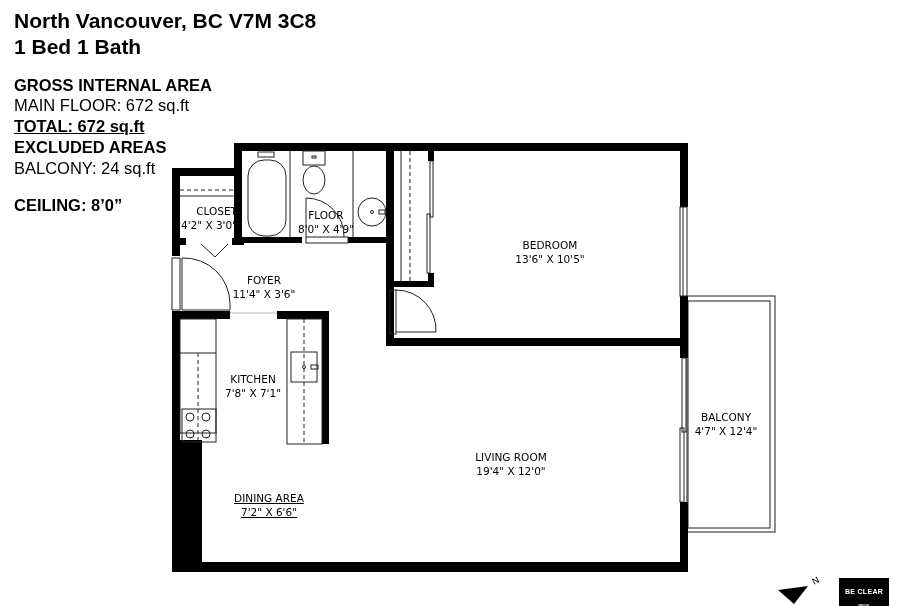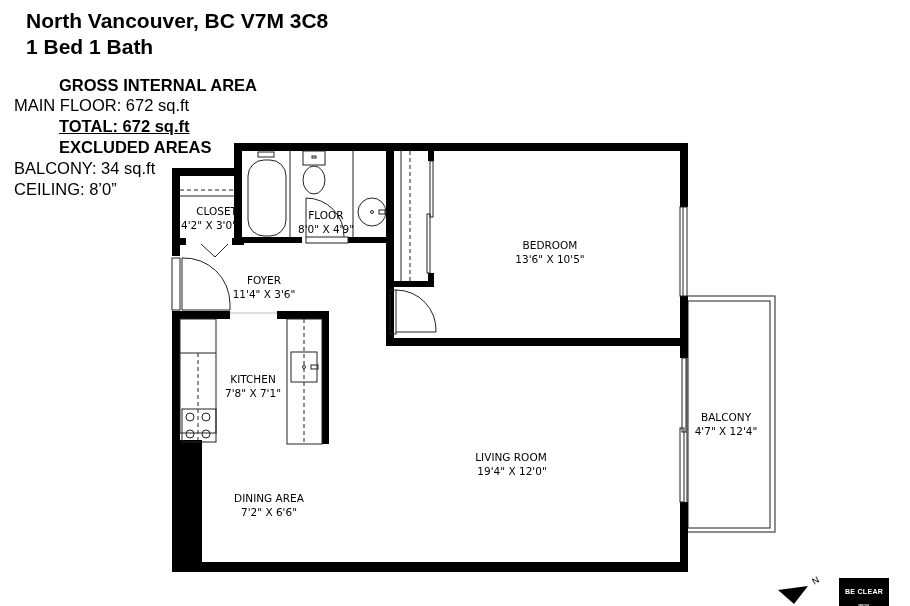--- a/index.html
+++ b/index.html
@@ -1,38 +1,38 @@
 <!DOCTYPE html>
 <html><head>
   <meta charset="utf-8">
   <style>
     html, body { margin: 0; padding: 0; background: #ffffff; }
     body { width: 910px; height: 606px; position: relative; overflow: hidden; font-family: "Liberation Sans", sans-serif; color: #000; }
-    .hdr { position: absolute; left: 14px; font-weight: bold; font-size: 21px; line-height: 24px; white-space: nowrap; margin-left: 12px; }
+    .hdr { position: absolute; left: 14px; font-weight: bold; font-size: 21px; line-height: 24px; white-space: nowrap; }
     .info { position: absolute; left: 14px; font-size: 16.5px; line-height: 20px; white-space: nowrap; }
-    .info.b { font-weight: bold; margin-left: 45px; }
+    .info.b { font-weight: bold; }
     .info.u { text-decoration: underline; }
     svg { position: absolute; left: 0; top: 0; }
     .lbl { position: absolute; font-family: "DejaVu Sans", sans-serif; font-size: 10.5px; line-height: 14px; text-align: center; white-space: nowrap; transform: translateX(-50%); }
     .logo { position: absolute; left: 839px; top: 578px; width: 50px; height: 30px; background: #000; color: #fff; font-size: 7px; font-weight: bold; text-align: center; line-height: 28px; letter-spacing: 0.3px; }
     .logo small { position: absolute; left: 0; right: 0; top: 14px; font-size: 3px; }
   </style>
 </head>
 <body>
 
 <div class="hdr" style="top:-12px; color:#000;"></div>
 <div class="hdr" style="top:9px;">North Vancouver, BC V7M 3C8</div>
 <div class="hdr" style="top:35px;text-align:center;">1 Bed 1 Bath</div>
 
 <div class="info b" style="top:75px;">GROSS INTERNAL AREA</div>
 <div class="info" style="top:95px;">MAIN FLOOR: 672 sq.ft</div>
 <div class="info b u" style="top:116px;">TOTAL: 672 sq.ft</div>
 <div class="info b" style="top:137px;">EXCLUDED AREAS</div>
-<div class="info" style="top:158px;">BALCONY: 34 sq.ft</div>
-<div class="info" style="top:179px;">CEILING: 8’0”</div>
+<div class="info" style="top:158px;">BALCONY: 24 sq.ft</div>
+<div class="info" style="top:195px;font-weight:bold;">CEILING: 8’0”</div>
 
 <svg width="910" height="606" viewBox="0 0 910 606">
 
   <g fill="none" stroke="#444" stroke-width="1.2">
     <rect x="687" y="296" width="88" height="236"></rect>
     <rect x="688" y="301" width="82" height="227"></rect>
   </g>
 
   <g fill="#000">
 
@@ -137,16 +137,16 @@
     <text x="813" y="584" font-size="9" font-family="Liberation Sans, sans-serif" transform="rotate(-30 815 582)">N</text>
   </g>
 </svg>
 
 <div class="lbl" style="left:209px; top:204px;text-align:right;"><span>CLOSET</span><br><span>4'2" X 3'0"</span></div>
 <div class="lbl" style="left:326px; top:208px;"><span>FLOOR</span><br><span>8'0" X 4'9"</span></div>
 <div class="lbl" style="left:550px; top:238px;"><span>BEDROOM</span><br><span>13'6" X 10'5"</span></div>
 <div class="lbl" style="left:264px; top:273px;text-align:center;"><span>FOYER</span><br><span>11'4" X 3'6"</span></div>
 <div class="lbl" style="left:253px; top:372px;"><span>KITCHEN</span><br><span>7'8" X 7'1"</span></div>
 <div class="lbl" style="left:726px; top:410px;"><span>BALCONY</span><br><span>4'7" X 12'4"</span></div>
-<div class="lbl" style="left:511px; top:450px;text-align:right;"><span>LIVING ROOM</span><br><span>19'4" X 12'0"</span></div>
-<div class="lbl" style="left:269px; top:491px;"><span>DINING AREA</span><br><span>7'2" X 6'6"</span></div>
+<div class="lbl" style="left:511px; top:450px;"><span>LIVING ROOM</span><br><span>19'4" X 12'0"</span></div>
+<div class="lbl" style="left:269px; top:491px;text-decoration:underline;"><span>DINING AREA</span><br><span>7'2" X 6'6"</span></div>
 
 <div class="logo"><span>BE CLEAR</span><small>MEDIA</small></div>
 
 </body></html>

